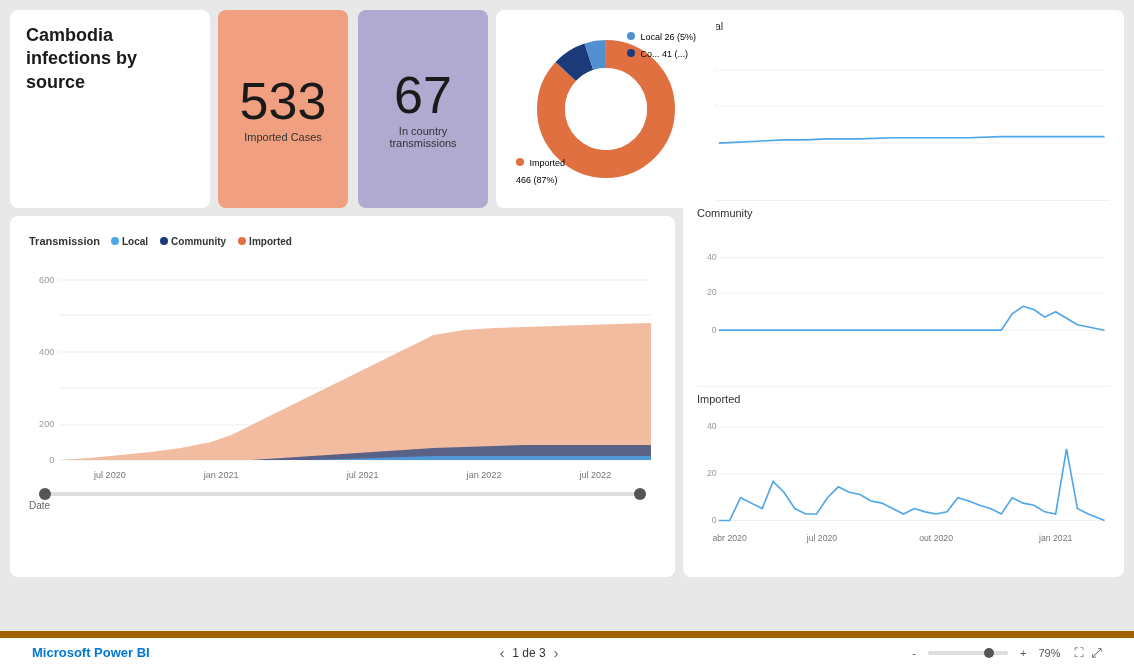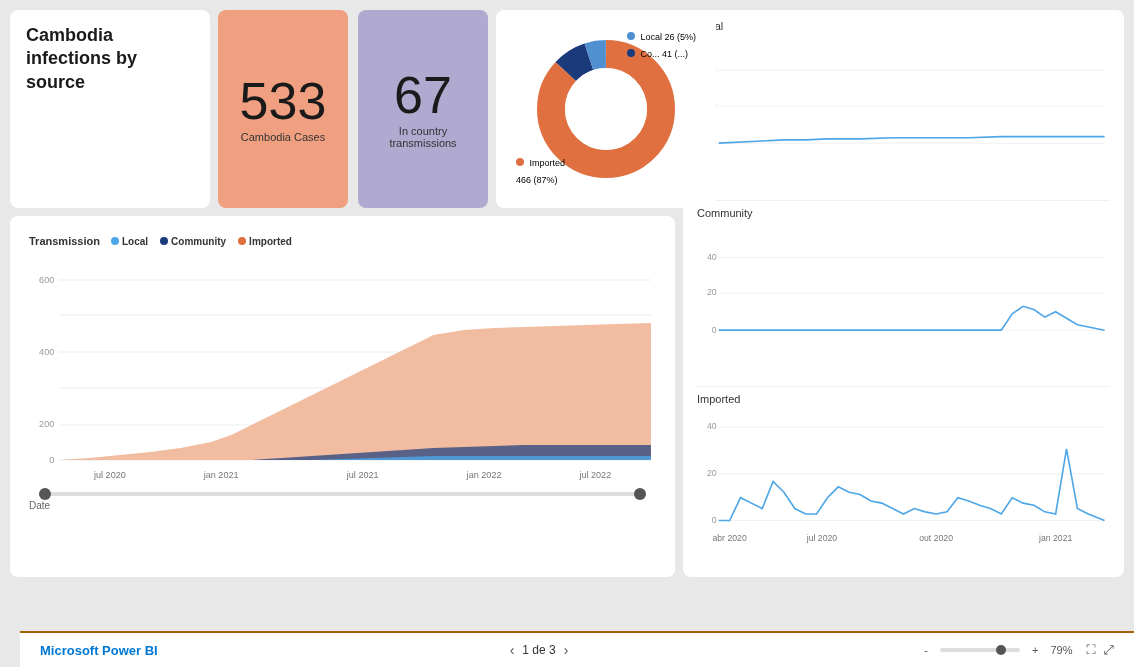--- a/index.html
+++ b/index.html
@@ -248,27 +248,26 @@
       background: white;
       border-radius: 4px;
       padding: 6px 12px;
       font-size: 10px;
       color: #444;
     }
 
     
     .footer {
       background: white;
-      border-top: 2px solid #a16207;
+      border-top: 7px solid #a16207;
       display: flex;
       align-items: center;
       justify-content: space-between;
-      padding: 6px 20px;
+      padding: 6px 32px;
       height: 36px;
-      margin-left: 20px;
     }
 
     .footer-brand {
       color: #0078d4;
       font-size: 13px;
       font-weight: 600;
       text-decoration: none;
       cursor: pointer;
     }
 
@@ -326,21 +325,21 @@
 
       <div class="top-left">
 
         <div class="card title-card" style="min-width:200px; max-width:200px;">
           <h1>Cambodia infections by source</h1>
         </div>
 
         <div class="stats-row">
           <div class="stat-card orange">
             <span class="stat-number">533</span>
-            <span class="stat-label">Cambodia Cases</span>
+            <span class="stat-label">Imported Cases</span>
           </div>
           <div class="stat-card purple">
             <span class="stat-number">67</span>
             <span class="stat-label">In country transmissions</span>
           </div>
         </div>
 
         <div class="card donut-card" style="min-width:220px;">
           <div style="position:relative; display:flex; align-items:center; justify-content:center; height:160px;">
 

